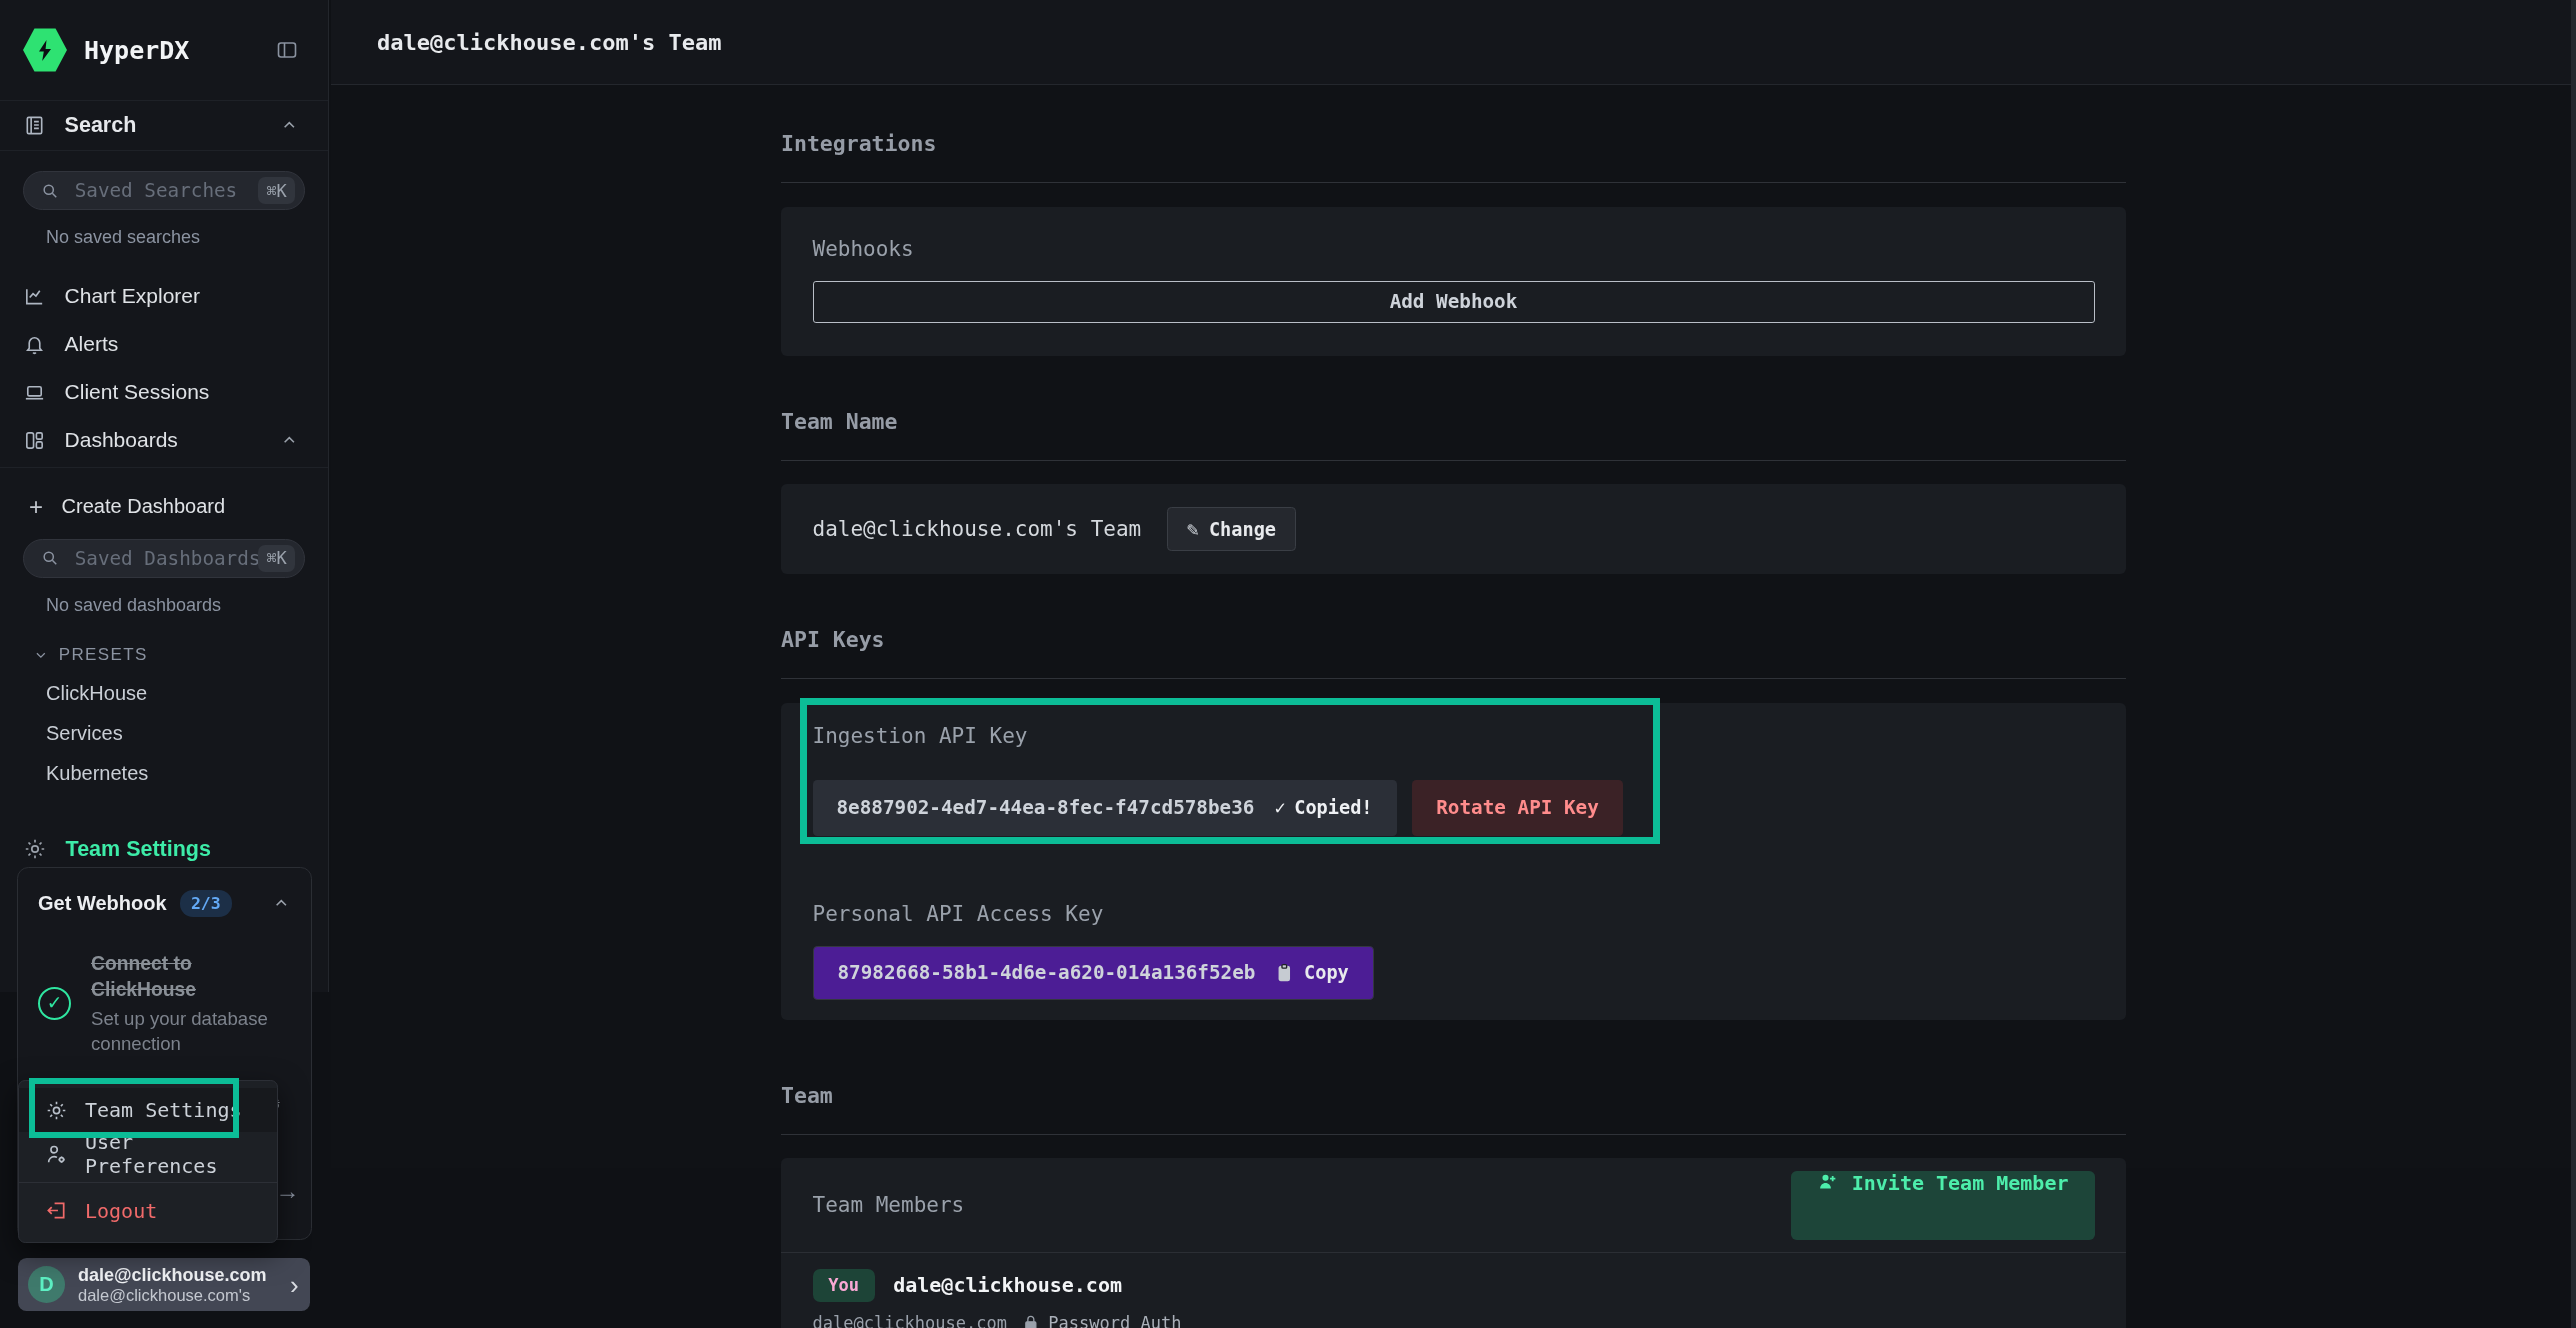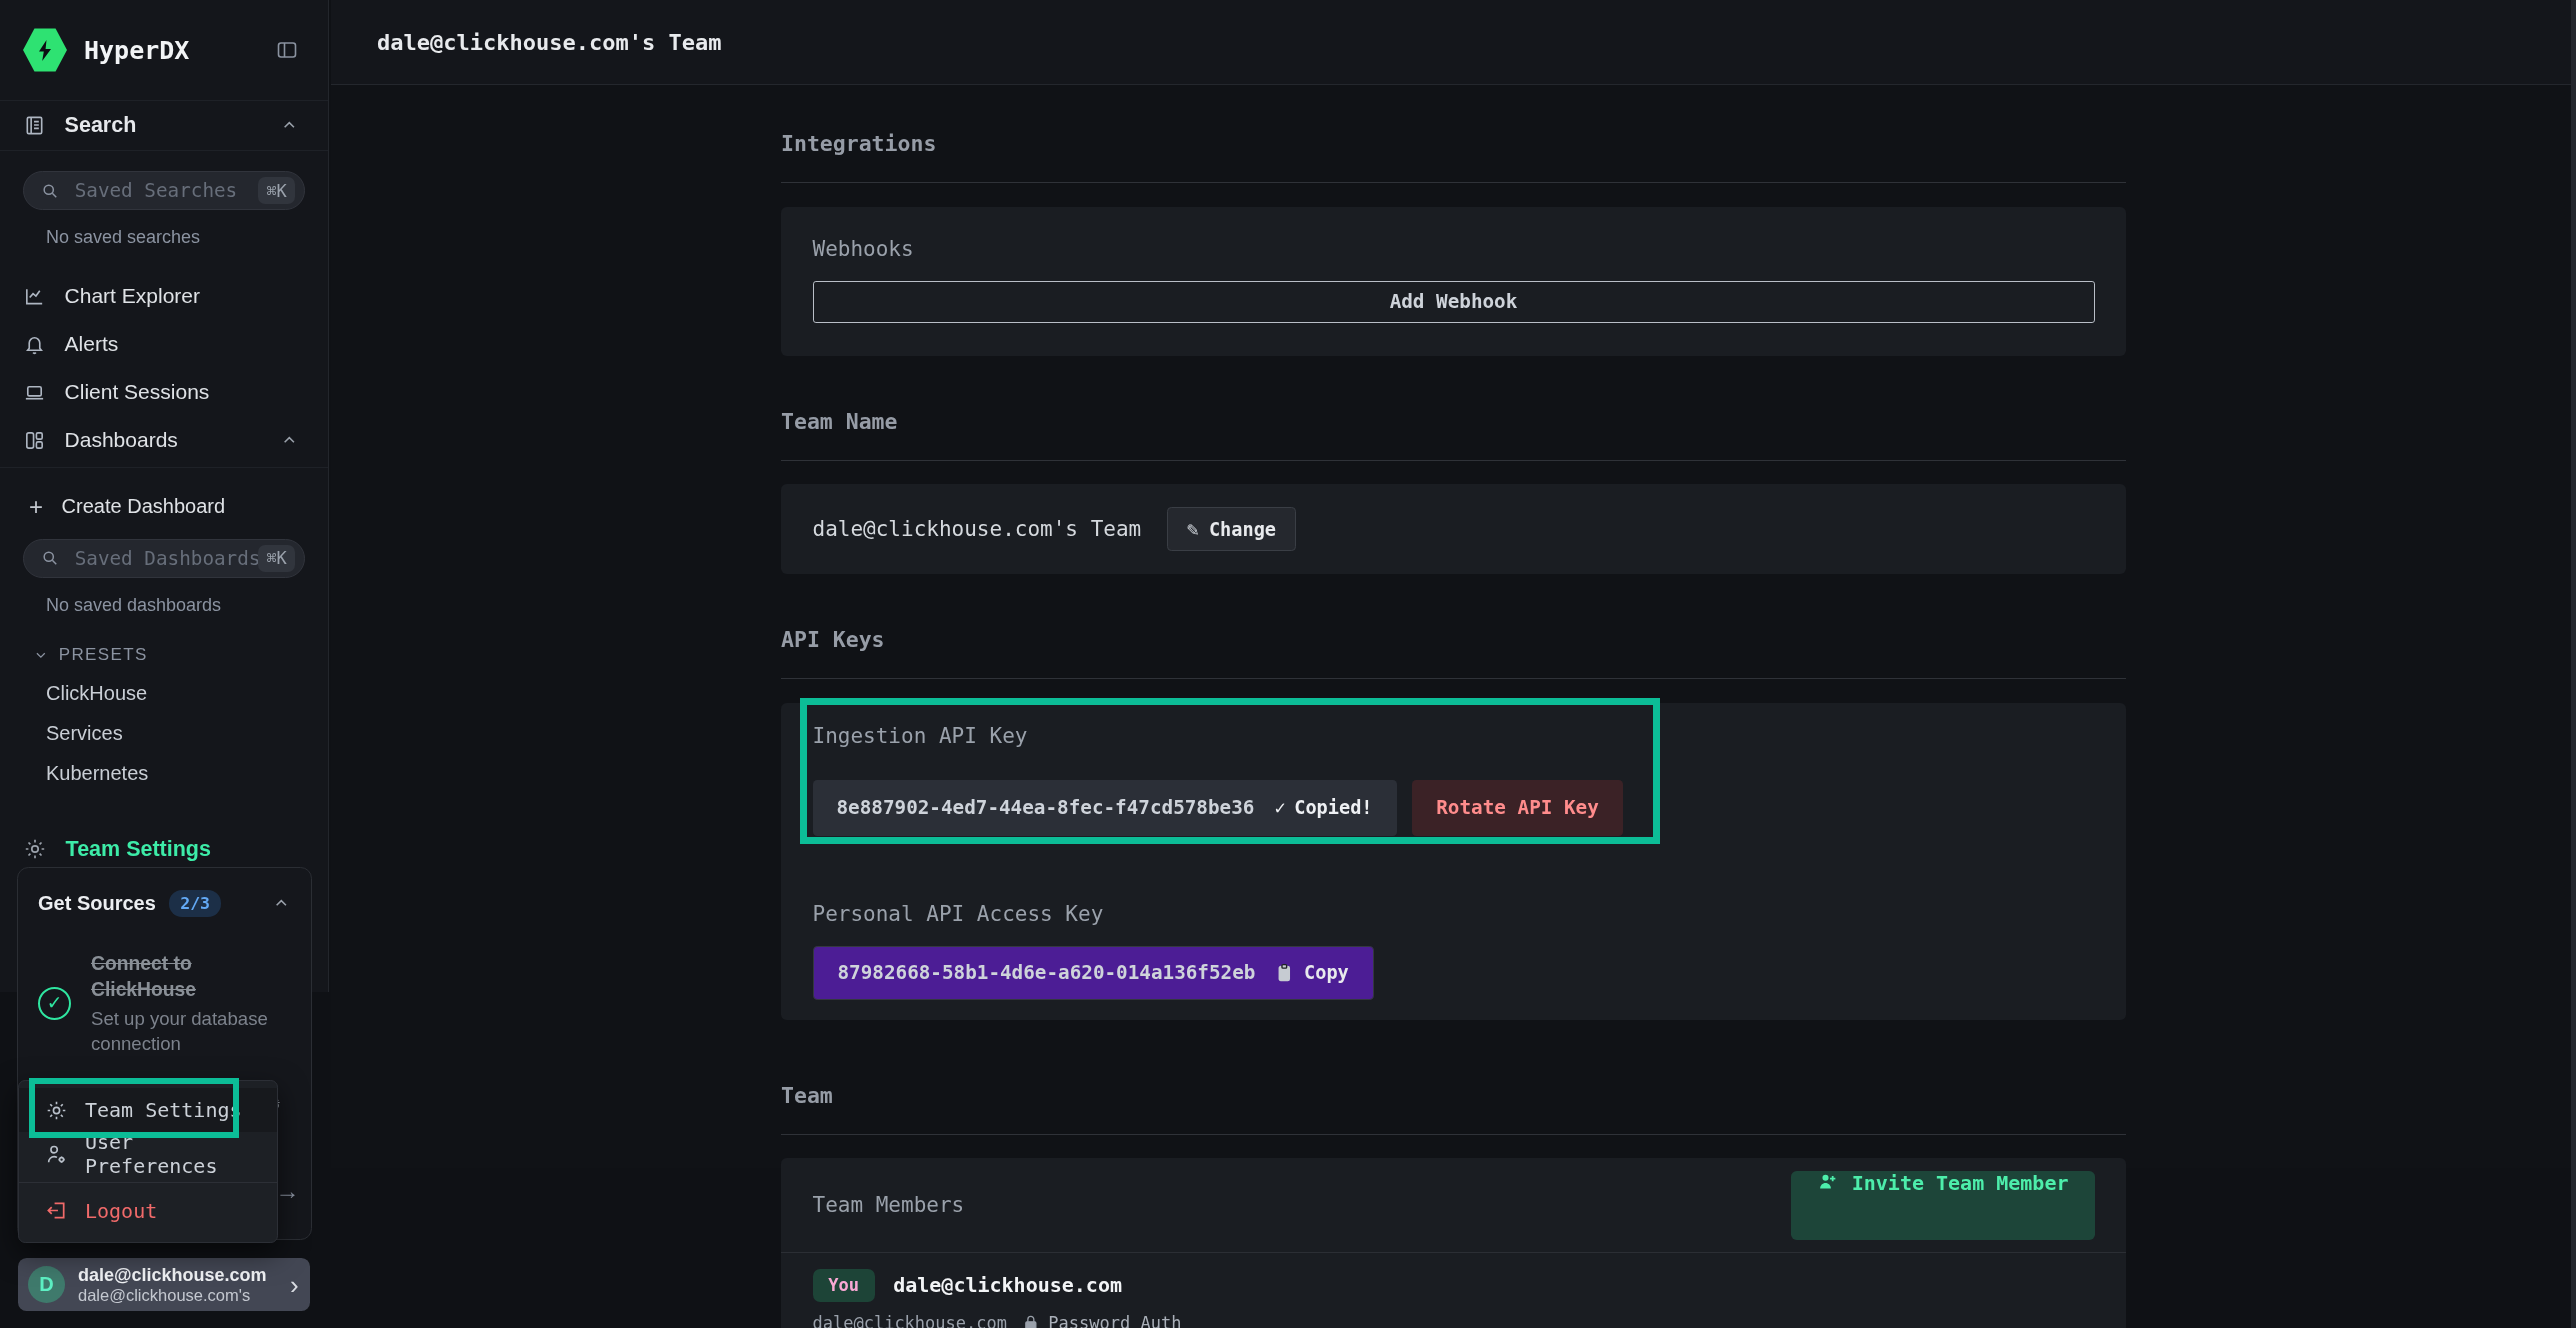--- a/index.html
+++ b/index.html
@@ -324,21 +324,21 @@
       <svg width="24" height="24" viewBox="0 0 24 24" fill="none" stroke="currentColor" stroke-width="1.7">
           <circle cx="12" cy="12" r="3.2"></circle>
           <path d="M12 2.8v2.6M12 18.6v2.6M2.8 12h2.6M18.6 12h2.6M5.5 5.5l1.9 1.9M16.6 16.6l1.9 1.9M18.5 5.5l-1.9 1.9M7.4 16.6l-1.9 1.9"></path>
         </svg>
     </span>
     <span class="lbl">Team Settings</span>
   </div>
 
   <div class="getstarted">
     <div class="gs-head">
-      <span class="gs-title">Get Sources</span>
+      <span class="gs-title">Get Webhook</span>
       <span class="gs-badge mono">2/3</span>
       <span class="gs-chev">
         <svg width="18.6" height="18.6" viewBox="0 0 24 24" fill="none" stroke="currentColor" stroke-width="2">
             <polyline points="6,14.5 12,8.5 18,14.5"></polyline>
           </svg>
       </span>
     </div>
     <div class="gs-item">
       <span class="gs-check">✓</span>
       <span class="txt">

